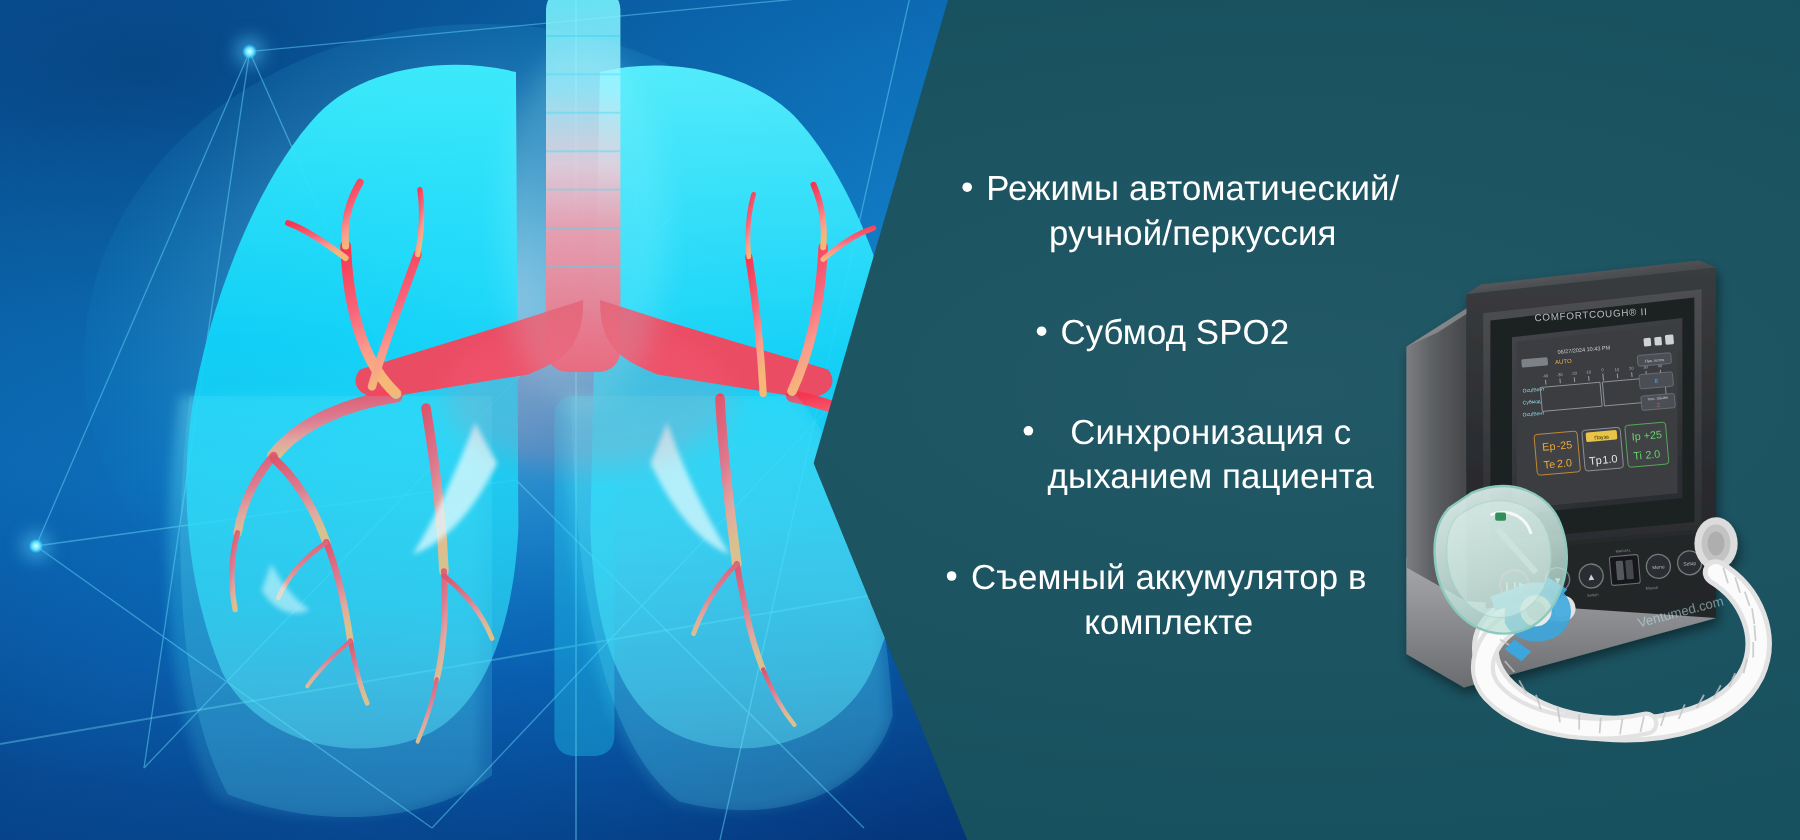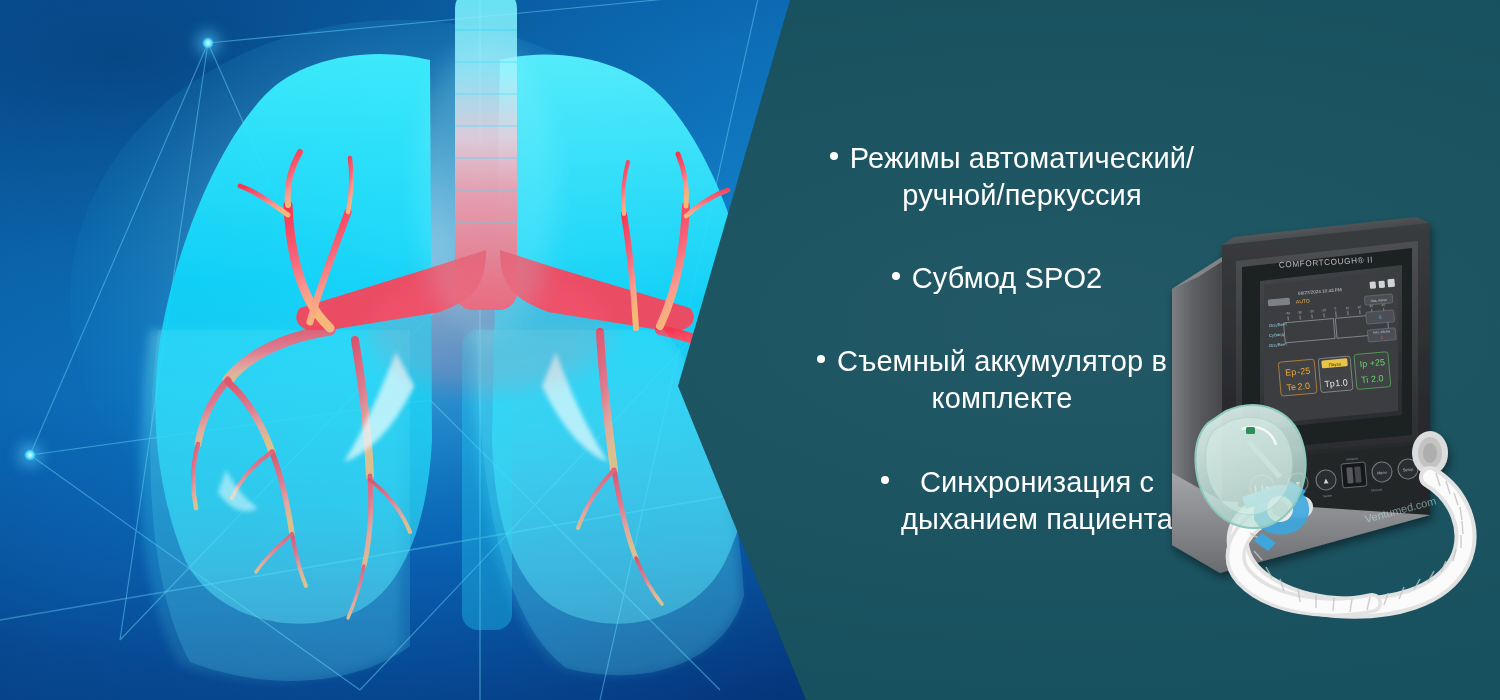--- a/index.html
+++ b/index.html
@@ -39,21 +39,21 @@
     clip-path:polygon(790px 0, 1500px 0, 1500px 700px, 806px 700px, 678px 386px);
     z-index:4;
   }
   .right-sheen{
     position:absolute;inset:0;
     background:radial-gradient(85% 80% at 72% 46%, rgba(255,255,255,.05) 0%, rgba(0,0,0,0) 70%);
   }
 
   
   .bullets{
-    position:absolute;left:712px;top:140px;width:560px;z-index:6;
+    position:absolute;left:684px;top:140px;width:560px;z-index:6;
     color:#fff;
   }
   .bullet{
     display:flex;align-items:flex-start;justify-content:center;
     margin-bottom:46px;
   }
   .bullet .dot{
     flex:0 0 auto;margin-top:12px;margin-right:12px;
     width:8px;height:8px;border-radius:50%;background:#fff;
   }
@@ -242,28 +242,28 @@
     <div class="bullet b1">
       <span class="dot"></span>
       <span class="txt">Режимы автоматический/<br>ручной/перкуссия</span>
     </div>
 
     <div class="bullet b2">
       <span class="dot"></span>
       <span class="txt">Субмод SPO2</span>
     </div>
 
+    <div class="bullet b4">
+      <span class="dot"></span>
+      <span class="txt">Синхронизация с<br>дыханием пациента</span>
+    </div>
+
     <div class="bullet b3">
       <span class="dot"></span>
       <span class="txt">Съемный аккумулятор в<br>комплекте</span>
-    </div>
-
-    <div class="bullet b4">
-      <span class="dot"></span>
-      <span class="txt">Синхронизация с<br>дыханием пациента</span>
     </div>
   </div>
 
   <div class="device-wrap">
     <svg width="360" height="420" viewBox="0 0 360 420">
       <defs>
         <linearGradient id="caseTop" x1="0" y1="0" x2="1" y2="1">
           <stop offset="0%" stop-color="#6e7073"></stop>
             <stop offset="55%" stop-color="#4a4c4f"></stop>
             <stop offset="100%" stop-color="#303234"></stop>

